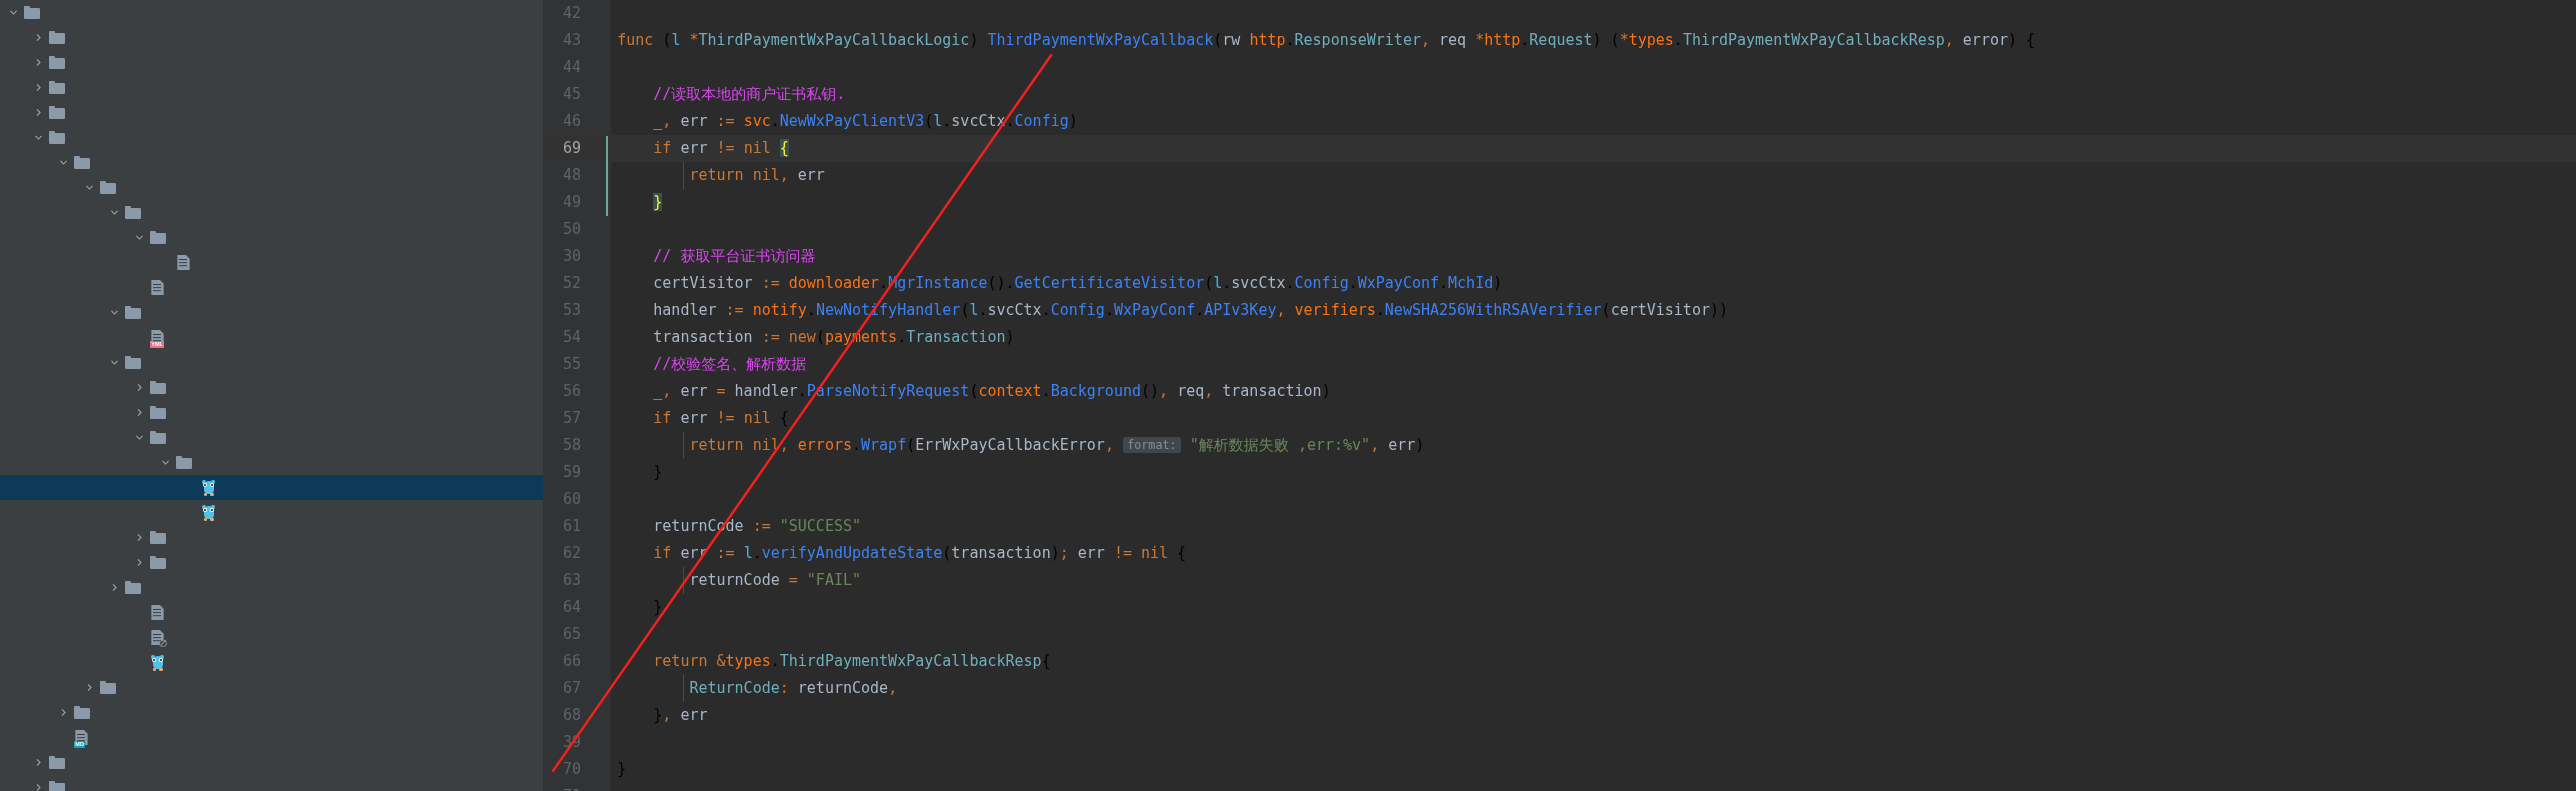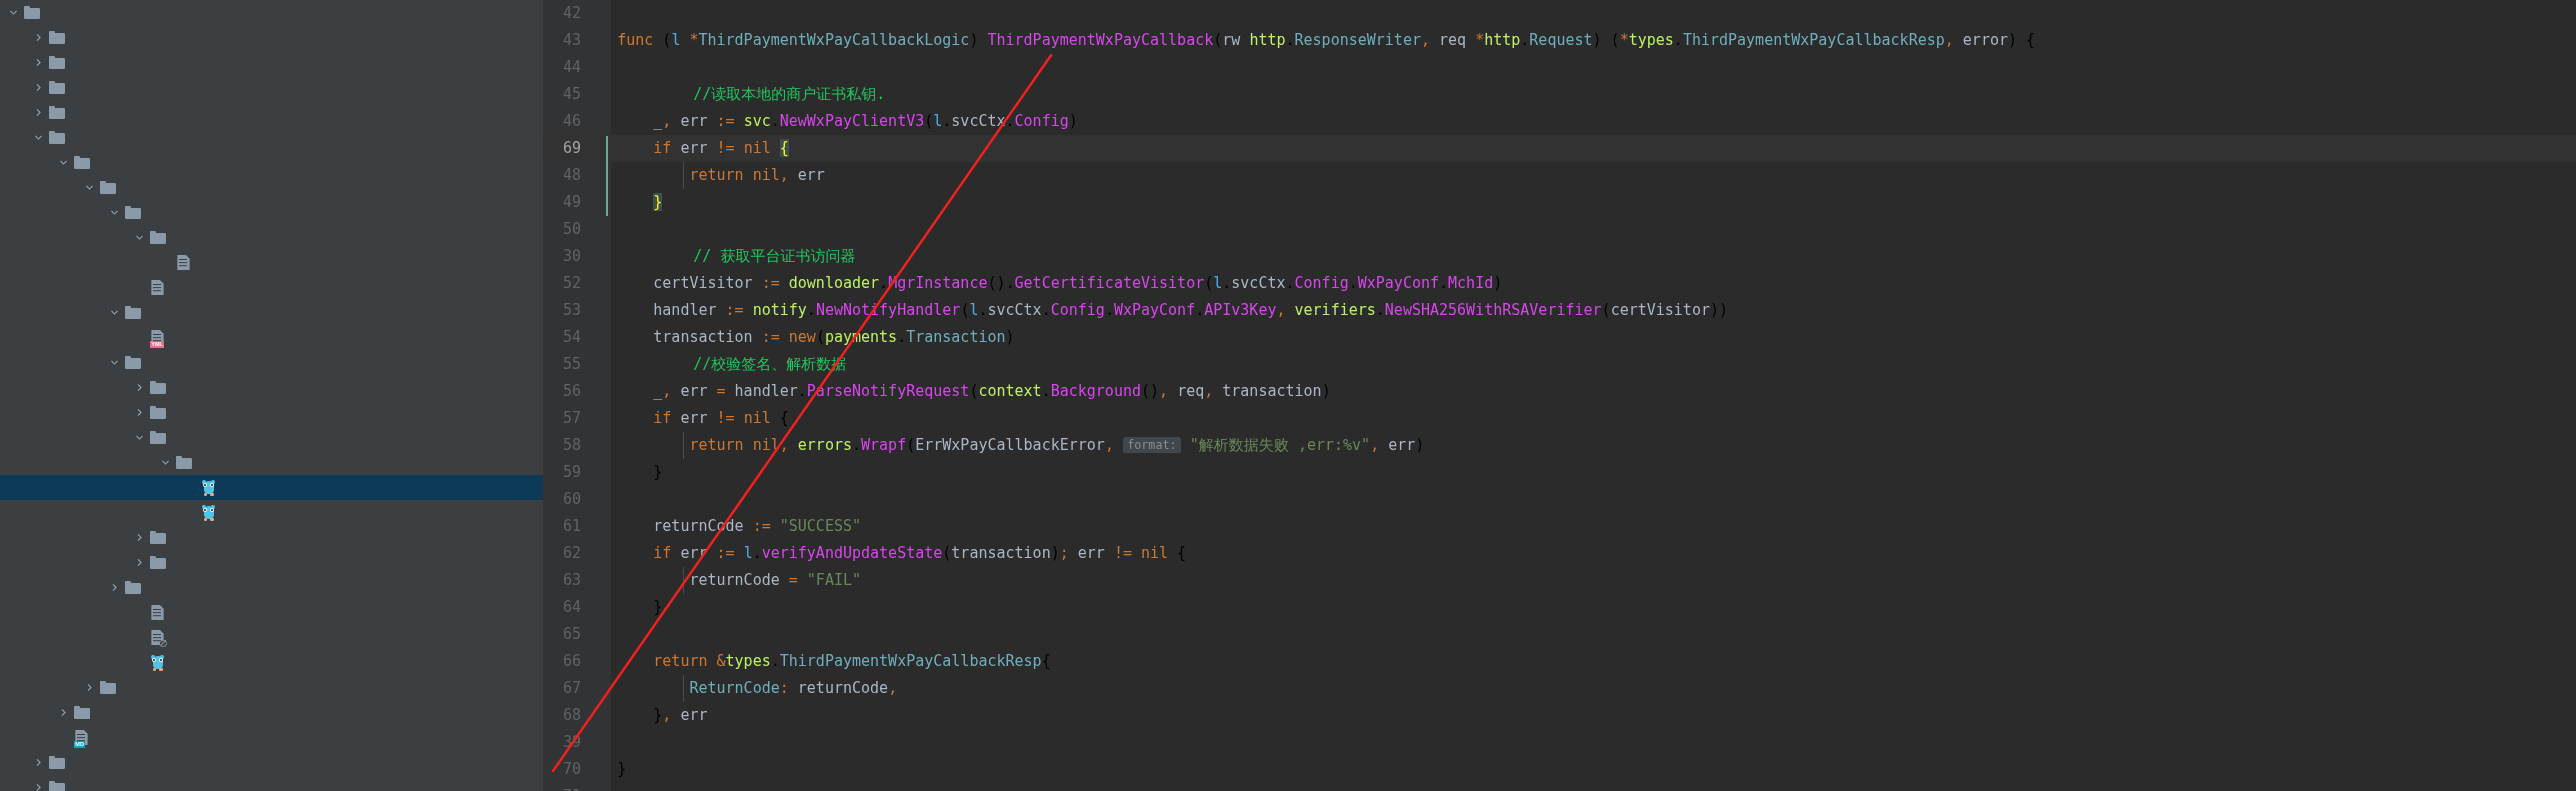--- a/index.html
+++ b/index.html
@@ -121,26 +121,26 @@
     padding-left:6.2px; position:relative;
   }
   .cl.cur { background:#323232; }
   
   .cl .guide {
     position:absolute; top:0; height:27px; width:0.6px; background:#4b4b4b;
   }
   
   .kw   { color:#cc7832; }       
   .typ  { color:#6fafbd; }       
-  .fn   { color:#d946ef; }
+  .fn   { color:#3b82f6; }
   .str  { color:#6a8759; }       
-  .cmt  { color:#22c55e;margin-left:40px; }
+  .cmt  { color:#d946ef; }
   .pln  { color:#a9b7c6; }
   .lvar { color:#4eade5; }
-  .gvar { color:#bef264; }       
+  .gvar { color:#f97316; }       
   .brace-hl { background:#3b514d; color:#ffef28; }
   .hint {
     background:#41484d; color:#8c8c8c; font-size:11.7px;
     padding:0.6px 4.3px; border-radius:2.5px; vertical-align:middle;
   }
   
   #annot { position:absolute; inset:0; pointer-events:none; }
 </style>
 </head>
 <body>

